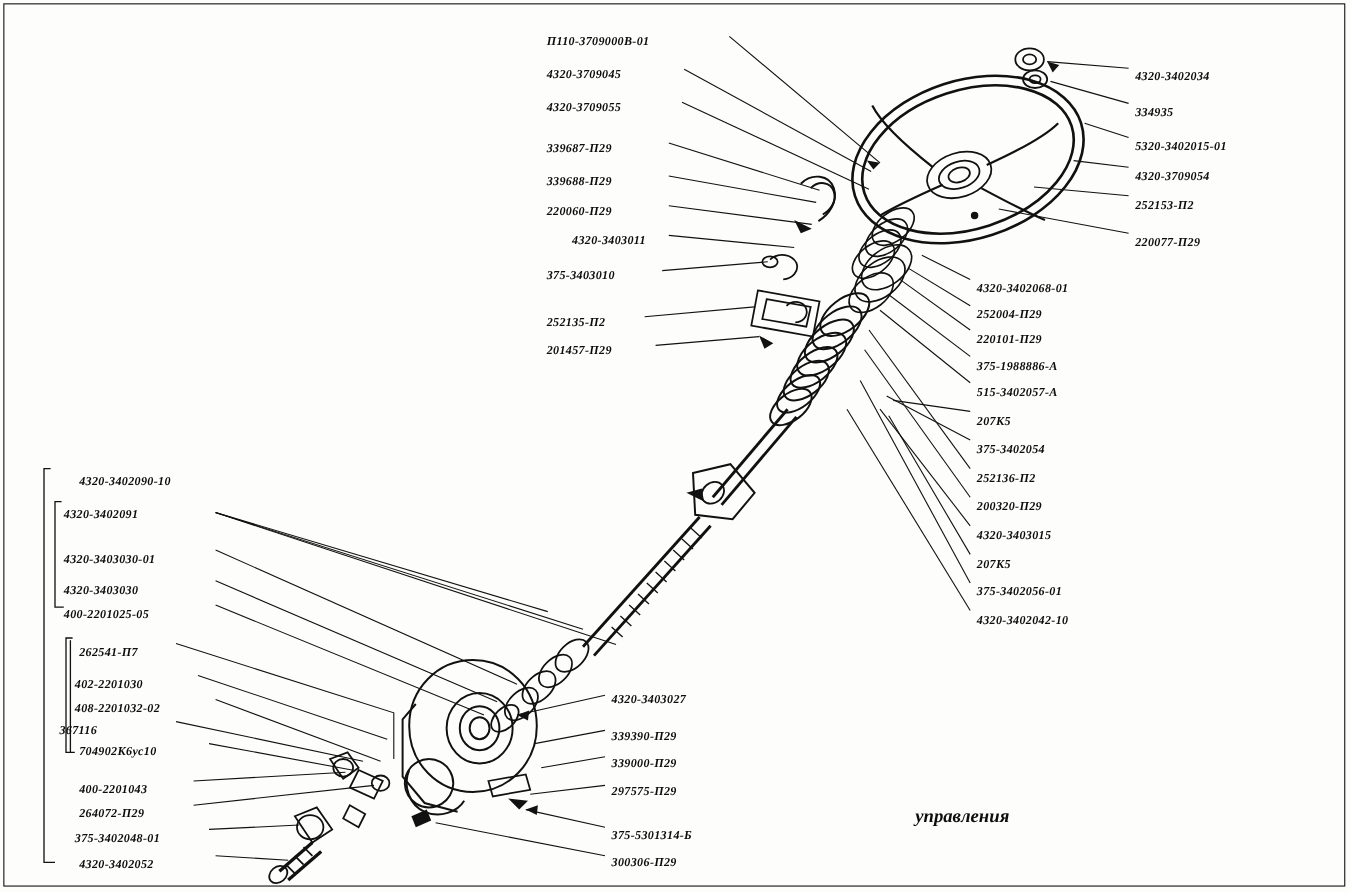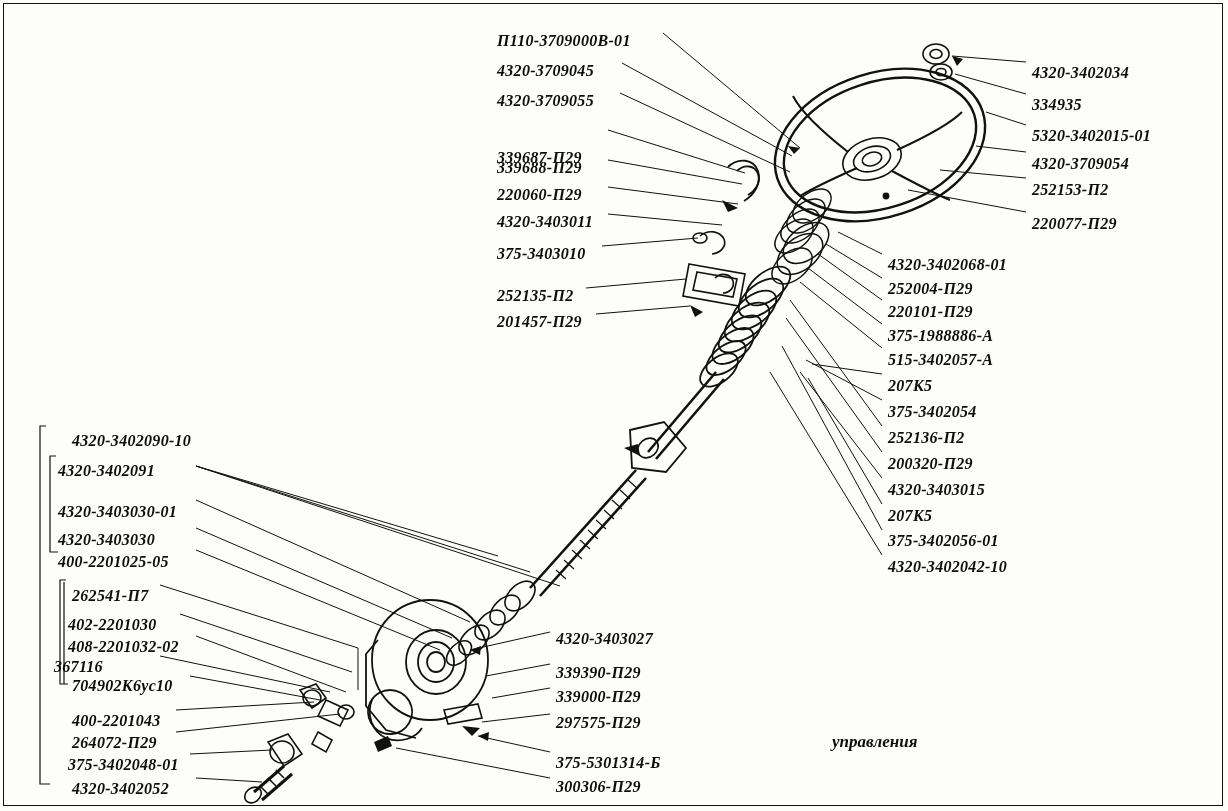--- a/index.html
+++ b/index.html
@@ -13,21 +13,21 @@
     height: 811px;
     background: #fdfdfb;
     overflow: hidden;
     font-family: "Liberation Serif", serif;
   }
   .label {
     position: absolute;
     font-family: "Liberation Serif", serif;
     font-style: italic;
     font-weight: 700;
-    font-size: 16px;
+    font-size: 11px;
     color: #0d0d0d;
     white-space: nowrap;
     letter-spacing: 0.3px;
   }
   .caption {
     position: absolute;
     font-family: "Liberation Serif", serif;
     font-style: italic;
     font-weight: 700;
     font-size: 17px;
@@ -253,24 +253,24 @@
         <path d="M952 56 l11 3 l-6 7 z"></path>
         <path d="M470 650 l11 -4 l-1 9 z"></path>
         <path d="M478 736 l11 -4 l-1 9 z"></path>
       </g>
     </g>
   </svg>
 
   <div class="label" style="left:497px; top:32px;">П110-3709000В-01</div>
   <div class="label" style="left:497px; top:62px;font-family:Liberation Serif, serif;">4320-3709045</div>
   <div class="label" style="left:497px; top:92px;">4320-3709055</div>
-  <div class="label" style="left:497px; top:129px;margin-top:20px;">339687-П29</div>
+  <div class="label" style="left:497px; top:129px;">339687-П29</div>
   <div class="label" style="left:497px; top:159px;">339688-П29</div>
   <div class="label" style="left:497px; top:186px;">220060-П29</div>
-  <div class="label" style="left:497px; top:213px;">4320-3403011</div>
+  <div class="label" style="left:520px; top:213px;">4320-3403011</div>
   <div class="label" style="left:497px; top:245px;">375-3403010</div>
   <div class="label" style="left:497px; top:287px;">252135-П2</div>
   <div class="label" style="left:497px; top:313px;">201457-П29</div>
 
   <div class="label" style="left:1032px; top:64px;">4320-3402034</div>
   <div class="label" style="left:1032px; top:96px;">334935</div>
   <div class="label" style="left:1032px; top:127px;">5320-3402015-01</div>
   <div class="label" style="left:1032px; top:155px;text-align:center;">4320-3709054</div>
   <div class="label" style="left:1032px; top:181px;">252153-П2</div>
   <div class="label" style="left:1032px; top:215px;">220077-П29</div>

